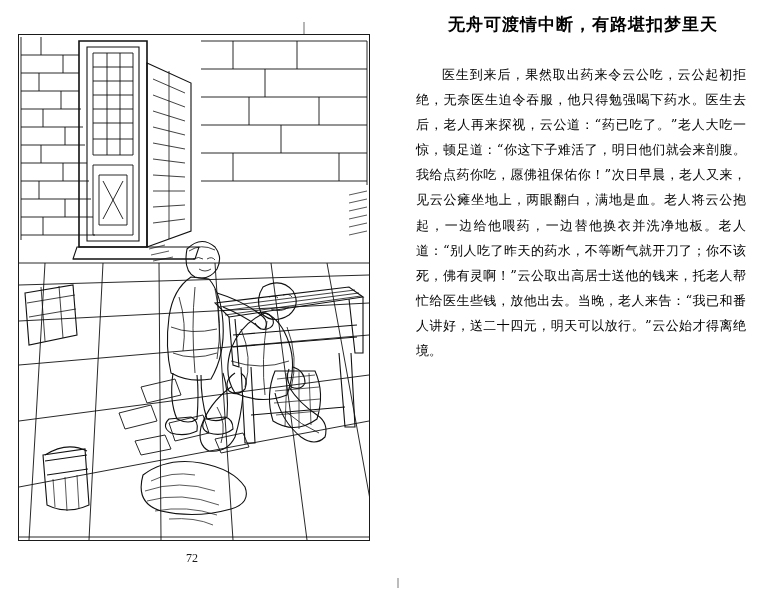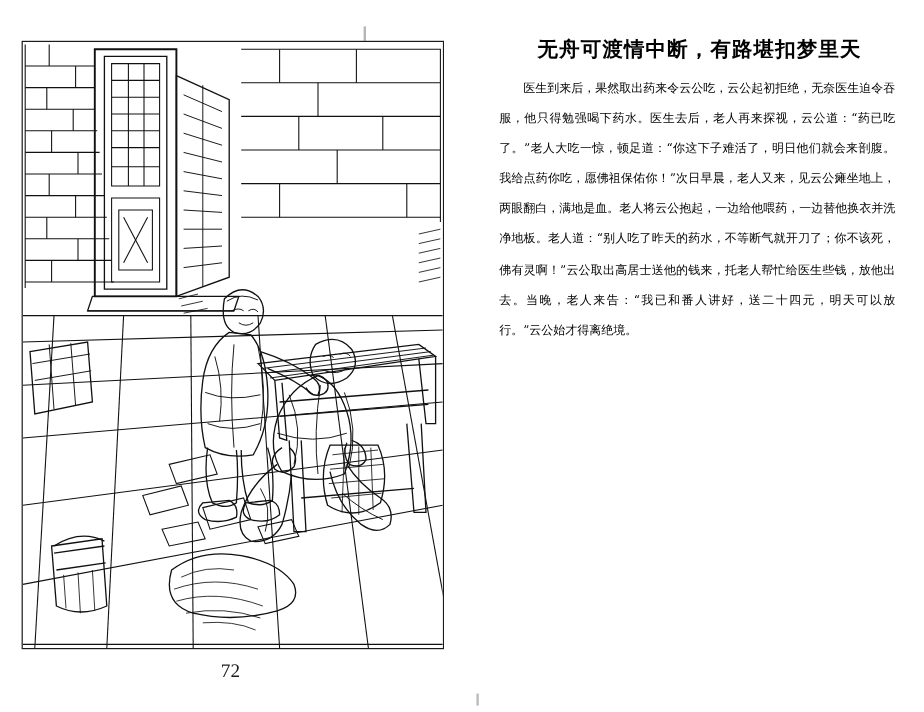--- a/index.html
+++ b/index.html
@@ -33,52 +33,52 @@
     height: 505px;
     border: 1.5px solid #1a1a1a;
     background: #ffffff;
     overflow: hidden;
   }
   .illo-svg { display: block; width: 100%; height: 100%; }
   .folio {
     position: absolute;
     width: 120px;
     text-align: center;
-    font-size: 16px;
+    font-size: 12px;
     color: #1a1a1a;
     font-family: "Liberation Serif", serif;
   }
   .folio-left { left: 132px; top: 551px; }
 
   
   .right-page {
     position: absolute;
     left: 385px;
     top: 0;
     width: 385px;
     height: 593px;
   }
   .chapter-title {
     position: absolute;
     left: 28px;
-    top: 30px;
+    top: 13px;
     width: 340px;
     text-align: center;
     font-size: 17px;
     font-weight: bold;
     letter-spacing: 1px;
     color: #000;
     font-family: "DejaVu Serif", "Liberation Serif", serif;
   }
   .body-text {
     position: absolute;
     left: 31px;
     top: 62px;
     width: 330px;
-    font-size: 10px;
+    font-size: 13px;
     line-height: 25.1px;
     color: #000;
     text-align: justify;
     text-justify: inter-ideograph;
     font-family: "DejaVu Serif", "Liberation Serif", serif;
   }
   .body-text p {
     margin: 0;
     text-indent: 2em;
   }

